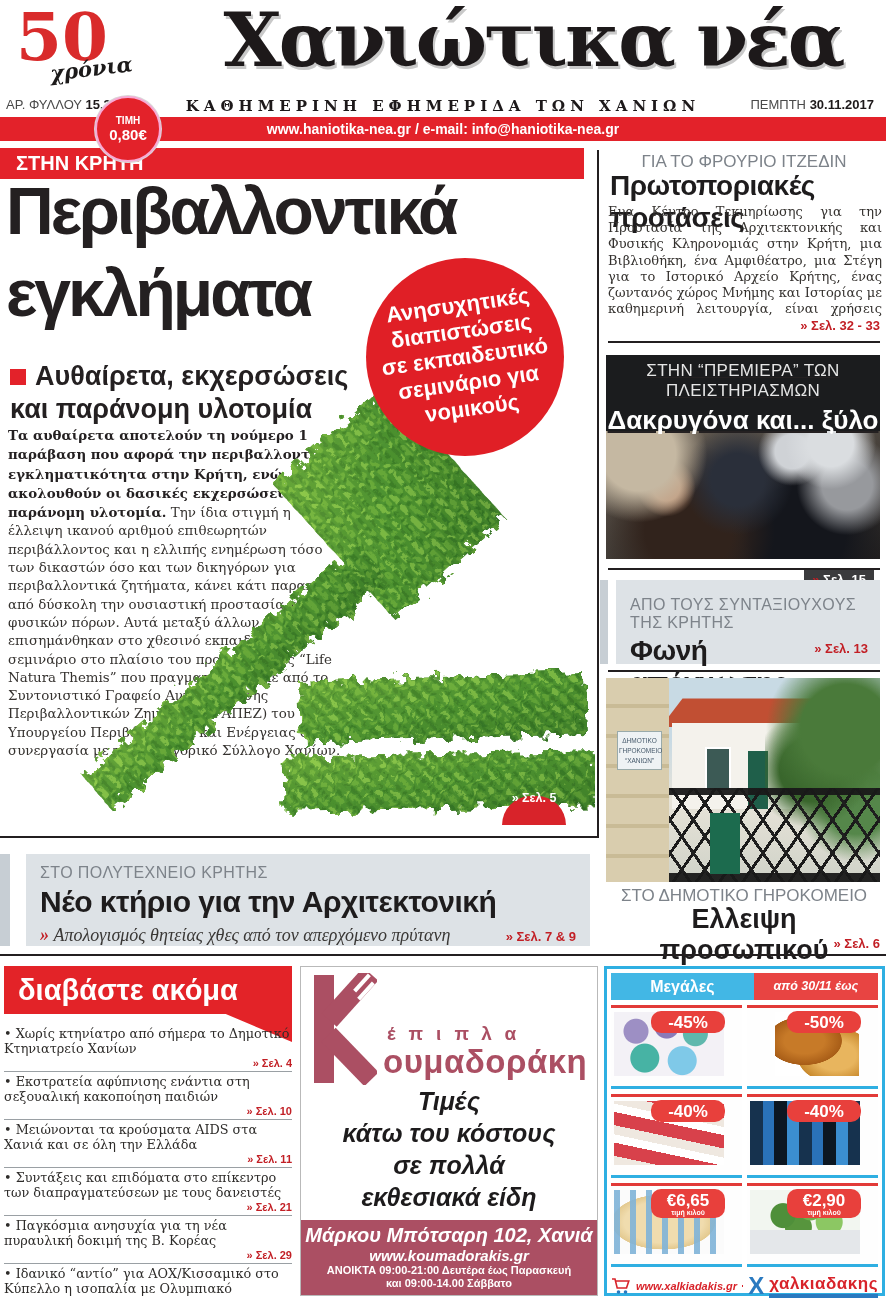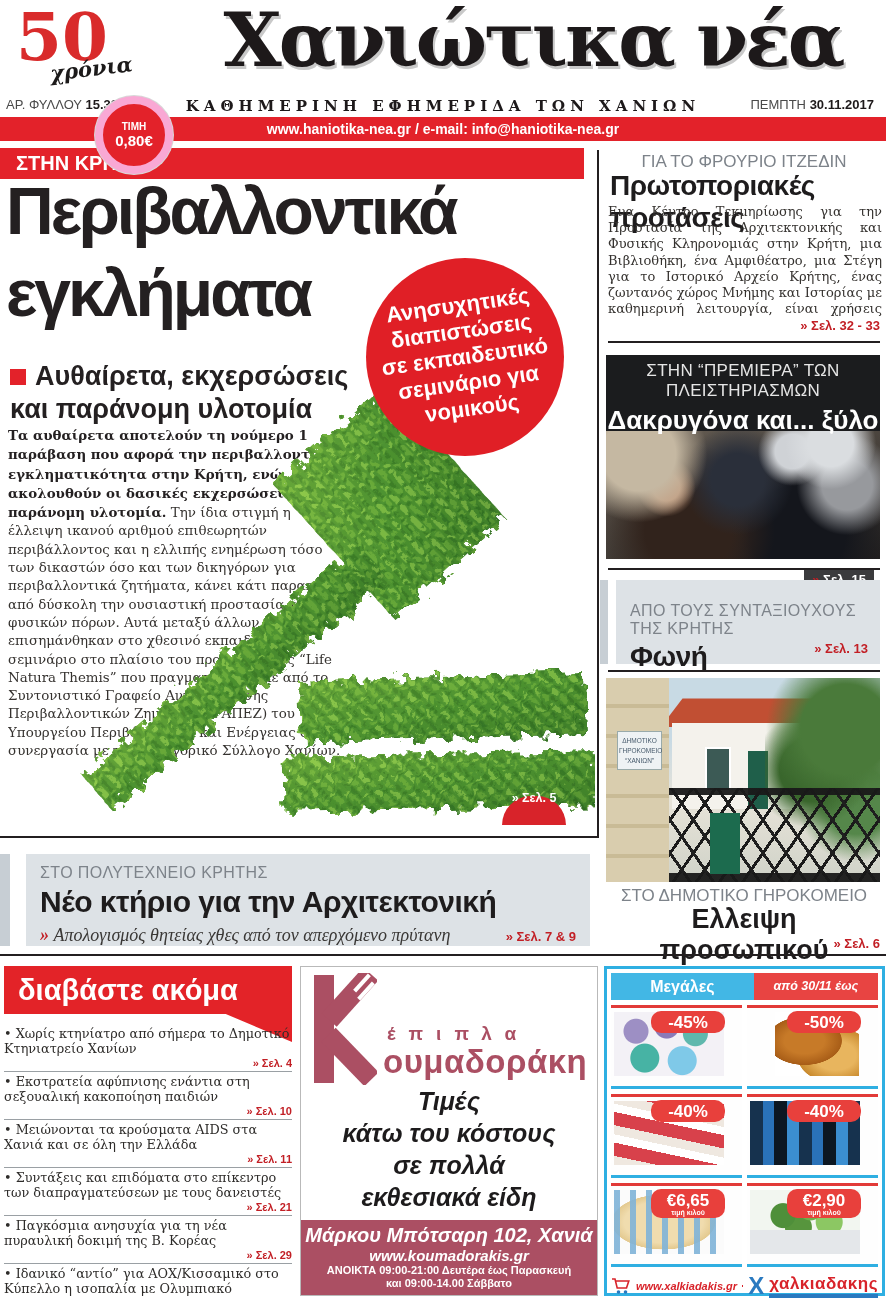--- a/index.html
+++ b/index.html
@@ -17,21 +17,21 @@
   .mh-info{position:absolute;left:6px;top:97px;width:874px;font-size:13px;color:#4a4a4a;}
   .mh-issue{position:absolute;left:0;top:0;}
   .mh-issue b{color:#1d191a;}
   .mh-sub{position:absolute;left:0;right:0;text-align:center;font-family:"DejaVu Serif",serif;
           font-weight:bold;font-size:15px;letter-spacing:5px;color:#1d191a;}
   .mh-date{position:absolute;right:6px;top:0;}
   .mh-date b{color:#1d191a;}
   .mh-redbar{position:absolute;left:0;top:117px;width:886px;height:24px;background:#e3222a;
              text-align:center;line-height:24px;color:#fff;font-weight:bold;font-size:14px;}
   .mh-price{position:absolute;left:95px;top:96px;width:62px;height:62px;border-radius:50%;
-            background:#e3222a;border:8px solid #f9a8d4;box-shadow:0 0 0 1px #d8d8d8;
+            background:#e3222a;border:2px solid #f9a8d4;box-shadow:0 0 0 1px #d8d8d8;
             display:flex;flex-direction:column;align-items:center;justify-content:center;color:#fff;z-index:3;}
   .mh-price-l{font-size:10px;font-weight:bold;}
   .mh-price-v{font-size:15px;font-weight:bold;}
   
   .kickerbar{position:absolute;left:0;top:148px;width:584px;height:31px;background:#e3222a;
              color:#fff;font-weight:bold;font-size:20px;line-height:31px;padding-left:16px;box-sizing:border-box;}
   .lead-h{position:absolute;left:6px;top:170px;margin:0;width:590px;
           font-size:66px;line-height:82px;letter-spacing:-3px;font-weight:bold;color:#242021;}
   .badge{position:absolute;left:366px;top:258px;width:198px;height:198px;border-radius:50%;
          background:#e01f26;display:flex;align-items:center;justify-content:center;z-index:2;}
@@ -59,21 +59,21 @@
   .arr{color:#c21f25;font-weight:bold;}
   .pref{color:#c21f25;font-weight:bold;font-size:13px;white-space:nowrap;}
   
   .rc-k{position:absolute;left:608px;width:272px;text-align:center;font-size:17px;color:#7d838a;}
   .itz-h{position:absolute;left:610px;top:170px;width:272px;font-size:28px;font-weight:bold;
          letter-spacing:-.5px;color:#1e1c1d;}
   .itz-b{position:absolute;left:608px;top:204px;width:274px;height:114px;overflow:hidden;
          font-family:"DejaVu Serif",serif;font-size:13px;line-height:16.2px;color:#35322f;text-align:justify;}
   .itz-p{position:absolute;right:6px;top:318px;}
   .rhr{position:absolute;left:608px;width:272px;height:2px;background:#231f20;}
-  .photo-block{position:absolute;left:606px;top:355px;width:274px;height:240px;}
+  .photo-block{position:absolute;left:606px;top:355px;width:274px;height:240px;text-decoration:underline;}
   .pb-head{height:76px;background:#1b1c1e;text-align:center;color:#fff;padding-top:6px;box-sizing:border-box;}
   .pb-k{font-size:17px;color:#e6e6e6;letter-spacing:.3px;}
   .pb-h{font-size:26px;font-weight:bold;margin-top:4px;}
   .riot{height:128px;background:
      radial-gradient(circle at 12% 18%,#c5b8a2 0 14%,rgba(197,184,162,0) 26%),
      radial-gradient(circle at 82% 10%,#dadde0 0 9%,rgba(218,221,224,0) 18%),
      radial-gradient(circle at 68% 16%,#cfd2d6 0 8%,rgba(207,210,214,0) 16%),
      radial-gradient(circle at 88% 42%,#97999d 0 10%,rgba(151,153,157,0) 20%),
      radial-gradient(circle at 22% 44%,#c29a7d 0 6%,rgba(194,154,125,0) 13%),
      radial-gradient(circle at 48% 38%,#2a2f3a 0 16%,rgba(42,47,58,0) 34%),
@@ -289,21 +289,21 @@
     <div class="pb-head">
       <div class="pb-k">ΣΤΗΝ “ΠΡΕΜΙΕΡΑ” ΤΩΝ ΠΛΕΙΣΤΗΡΙΑΣΜΩΝ</div>
       <div class="pb-h">Δακρυγόνα και... ξύλο</div>
     </div>
     <div class="riot"></div>
     <div class="photo-chip"><span class="arr">»</span> <span>Σελ. 15</span></div>
   </div>
   <div class="rhr" style="top:568px;"></div>
 
   <div class="accent" style="left:600px;top:580px;width:8px;height:84px;"></div>
-  <div class="gbox" style="left:616px;top:580px;width:264px;height:84px;padding:22px 14px;">
+  <div class="gbox" style="left:616px;top:580px;width:264px;height:84px;padding:16px 14px;">
     <div class="gk">ΑΠΟ ΤΟΥΣ ΣΥΝΤΑΞΙΟΥΧΟΥΣ ΤΗΣ ΚΡΗΤΗΣ</div>
     <div class="gh" style="font-size:28px;">Φωνή απόγνωσης</div>
     <div class="pref" style="position:absolute;right:12px;bottom:8px;margin-top:39px;"><span class="arr">»</span> <span>Σελ. 13</span></div>
   </div>
   <div class="rhr" style="top:670px;"></div>
 
   <div class="nh-photo">
     <div class="nh-roof"></div>
     <div class="nh-build"></div>
     <div class="nh-door"></div>

